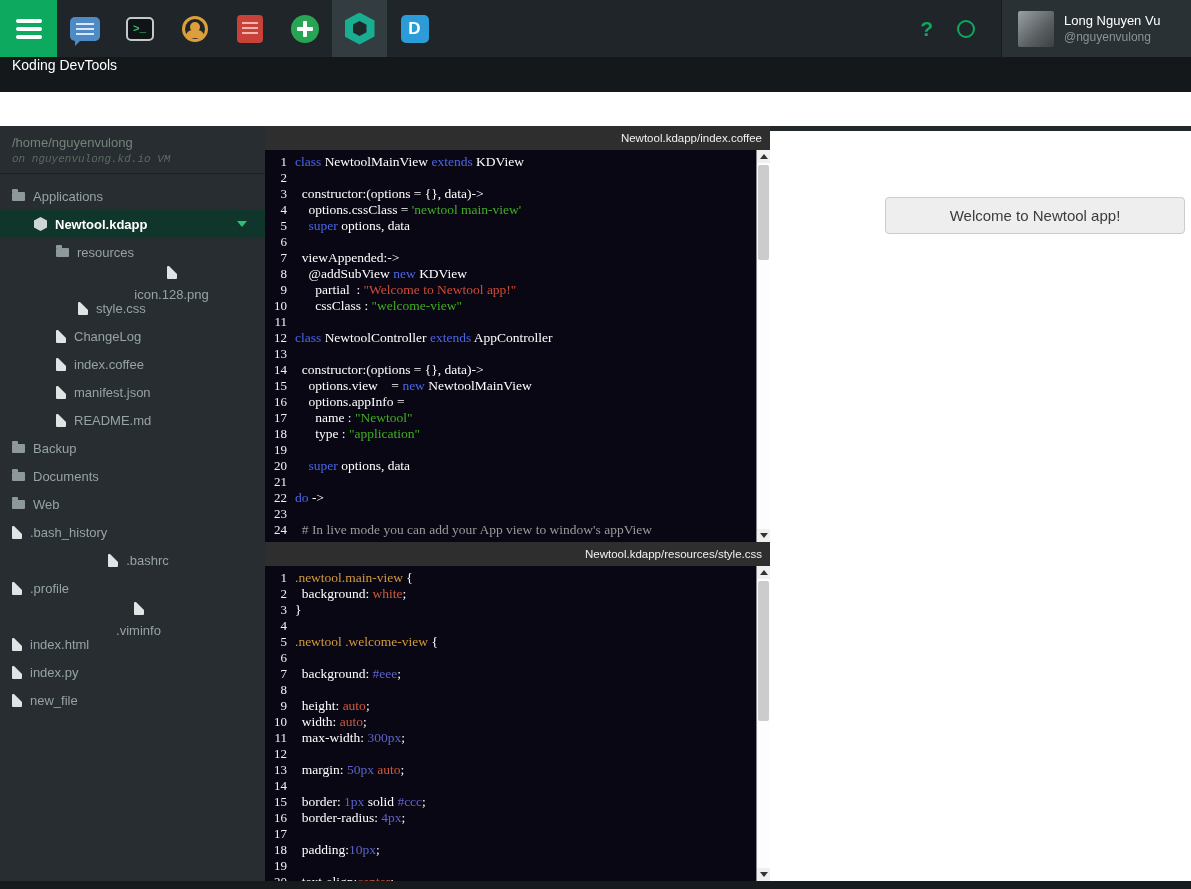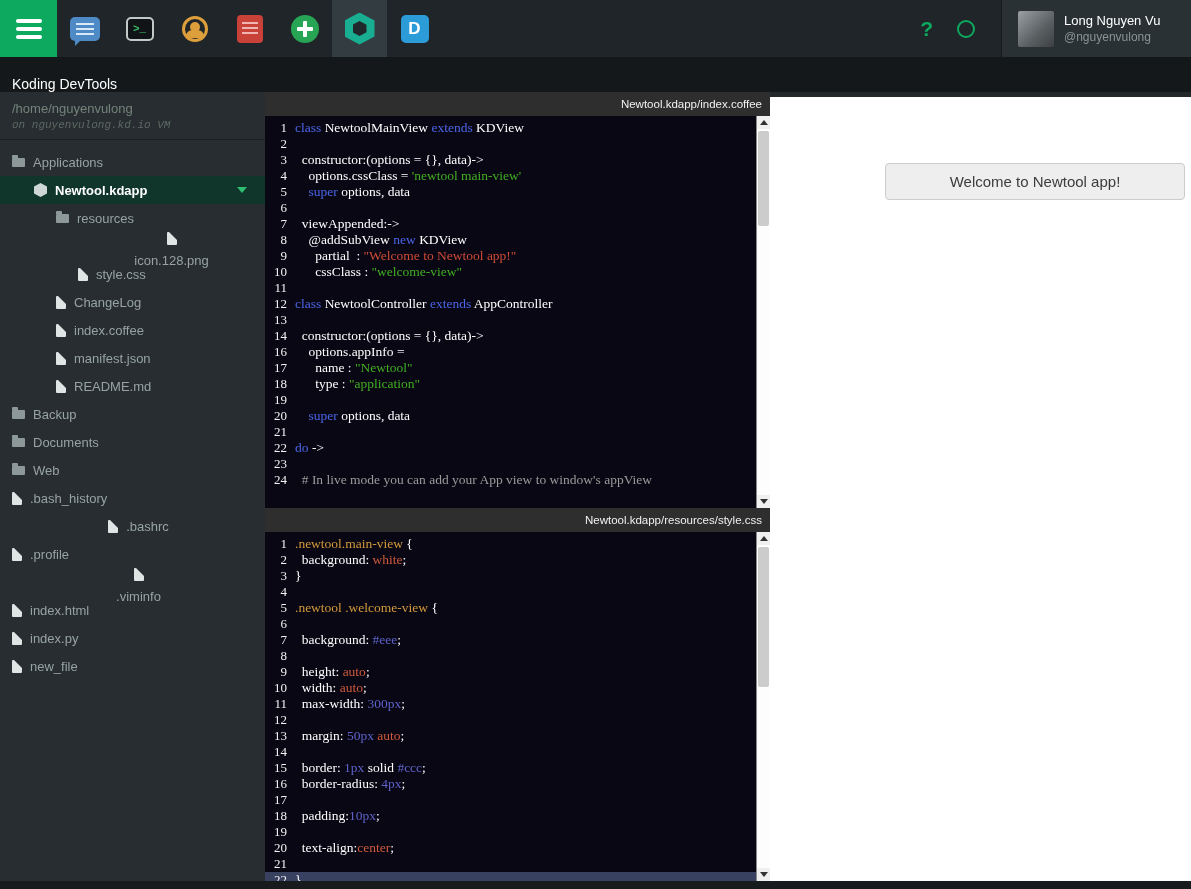--- a/index.html
+++ b/index.html
@@ -46,25 +46,25 @@
   .status-ring { width:18px; height:18px; border:2px solid var(--accent-green,#0ca95e); border-radius:50%;
                  margin-right:26px; cursor:pointer; }
   .user-box { height:57px; background:#2a3134; border-left:1px solid #15191b; display:flex; align-items:center;
               gap:10px; padding:0 16px; min-width:190px; cursor:pointer; }
   .avatar { width:36px; height:36px; border-radius:2px;
             background:linear-gradient(135deg,#9aa0a3,#5a5f62 60%,#3c4043); flex:none; }
   .user-name { color:#fff; font-size:13px; }
   .user-handle { color:#8a9396; font-size:12px; margin-top:2px; }
 
   
-  .devtools-bar { height:35px; background:#14181a; color:#fff; font-size:14px; display:flex; align-items:flex-end;
+  .devtools-bar { height:35px; background:#14181a; color:#fff; font-size:14px; display:flex; align-items:flex-start;
                   padding-left:12px; flex:none; }
 
   
-  .main { flex:1; display:flex; min-height:0; }
+  .main { flex:1; display:flex; min-height:0;margin-top:34px; }
 
   
   .sidebar { width:265px; flex:none; background:var(--sidebar-bg,#272d30); overflow:hidden; }
   .side-header { padding:9px 12px 8px 12px; border-bottom:1px solid #1c2124; margin-bottom:8px; }
   .side-path { color:#74847a; font-size:13px; }
   .side-vm { color:#5c6a63; font-size:11px; font-style:italic; font-family:"Liberation Mono",monospace; margin-top:3px; }
   .tree-item { height:28px; display:flex; align-items:center; gap:8px; color:#97a3a3; font-size:13px;
                cursor:pointer; position:relative; }
   .tree-item.selected { background:var(--selected-row-bg,#10352b); color:#fff; font-weight:bold; }
   .sel-chevron { position:absolute; right:18px; width:0; height:0; border-left:5px solid transparent;
@@ -274,20 +274,21 @@
               <div class="cl"><span class="ln">5</span><span class="tk-p">    </span><span class="tk-k">super</span><span class="tk-p"> options, data</span></div>
               <div class="cl"><span class="ln">6</span></div>
               <div class="cl"><span class="ln">7</span><span class="tk-p">  viewAppended:-&gt;</span></div>
               <div class="cl"><span class="ln">8</span><span class="tk-p">    @addSubView </span><span class="tk-k">new</span><span class="tk-p"> KDView</span></div>
               <div class="cl"><span class="ln">9</span><span class="tk-p">      partial  : </span><span class="tk-r">"Welcome to Newtool app!"</span></div>
               <div class="cl"><span class="ln">10</span><span class="tk-p">      cssClass : </span><span class="tk-s">"welcome-view"</span></div>
               <div class="cl"><span class="ln">11</span></div>
               <div class="cl"><span class="ln">12</span><span class="tk-k">class</span><span class="tk-p"> NewtoolController </span><span class="tk-k">extends</span><span class="tk-p"> AppController</span></div>
               <div class="cl"><span class="ln">13</span></div>
               <div class="cl"><span class="ln">14</span><span class="tk-p">  constructor:(options = {}, data)-&gt;</span></div>
+              <div class="cl"><span class="ln">15</span><span class="tk-p">    options.view    = </span><span class="tk-k">new</span><span class="tk-p"> NewtoolMainView</span></div>
               <div class="cl"><span class="ln">16</span><span class="tk-p">    options.appInfo =</span></div>
               <div class="cl"><span class="ln">17</span><span class="tk-p">      name : </span><span class="tk-s">"Newtool"</span></div>
               <div class="cl"><span class="ln">18</span><span class="tk-p">      type : </span><span class="tk-s">"application"</span></div>
               <div class="cl"><span class="ln">19</span></div>
               <div class="cl"><span class="ln">20</span><span class="tk-p">    </span><span class="tk-k">super</span><span class="tk-p"> options, data</span></div>
               <div class="cl"><span class="ln">21</span></div>
               <div class="cl"><span class="ln">22</span><span class="tk-k">do</span><span class="tk-p"> -&gt;</span></div>
               <div class="cl"><span class="ln">23</span></div>
               <div class="cl"><span class="ln">24</span><span class="tk-c">  # In live mode you can add your App view to window's appView</span></div>
             </div>

